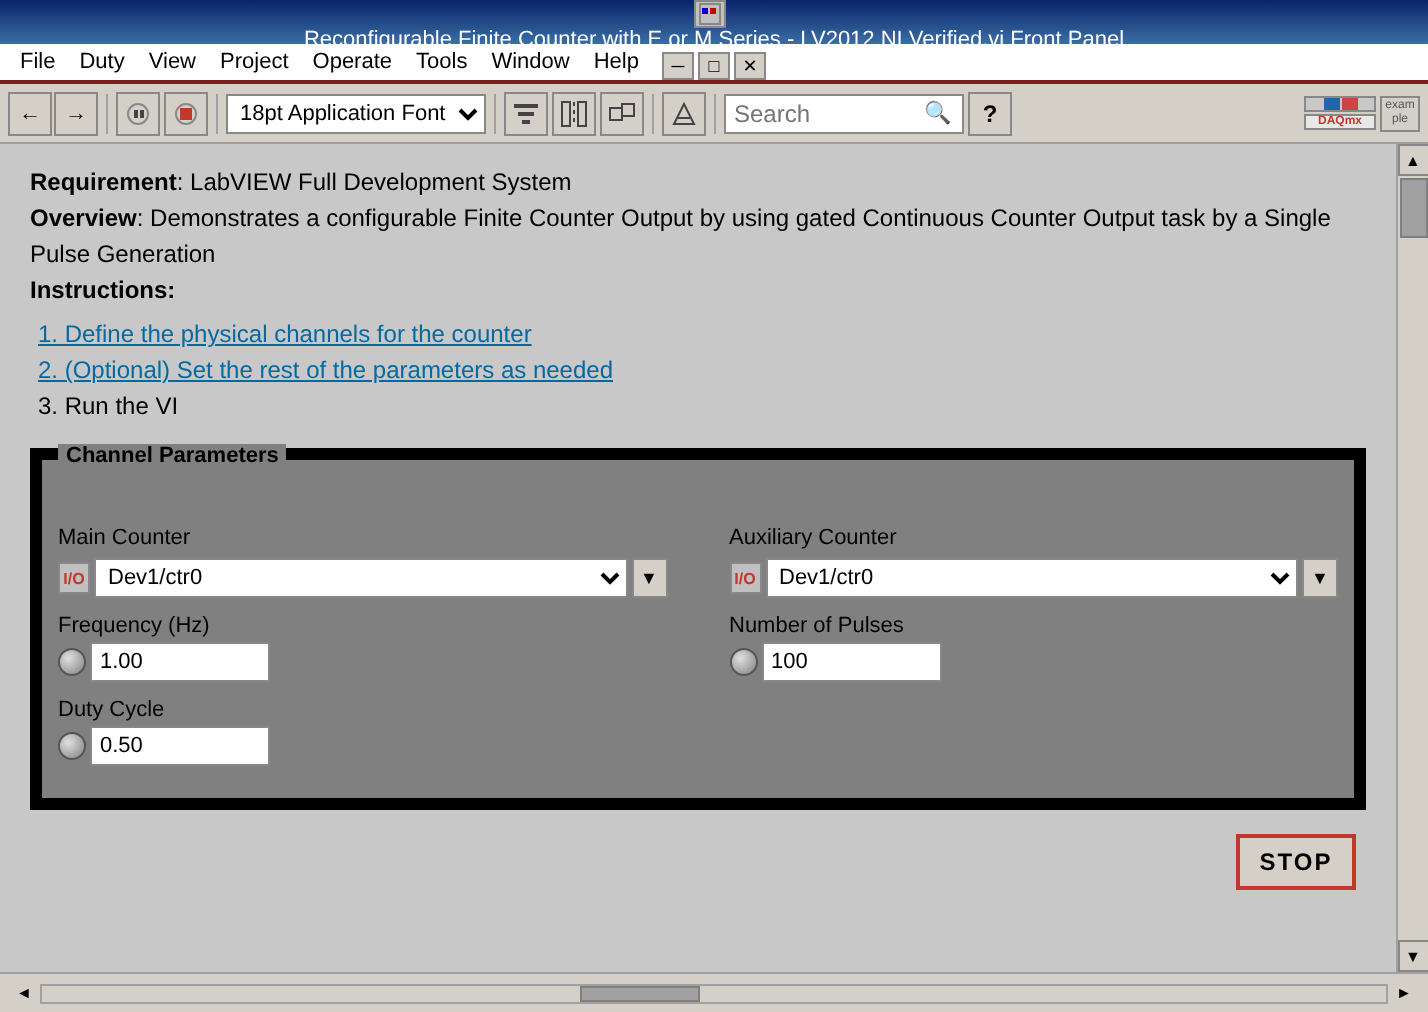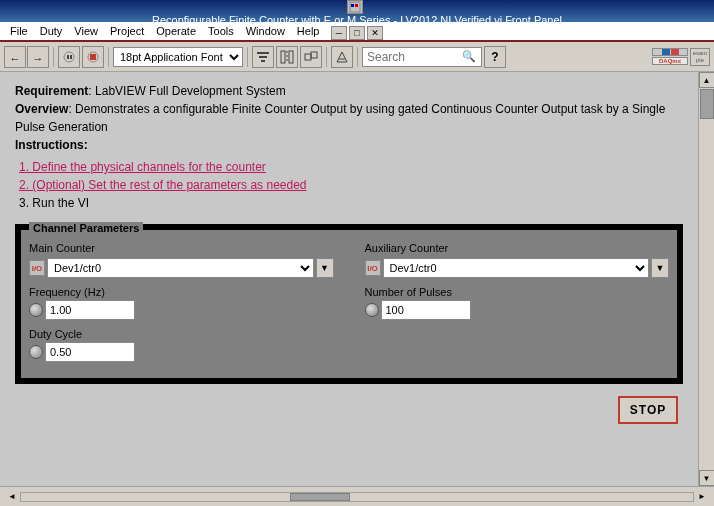--- a/index.html
+++ b/index.html
@@ -209,21 +209,21 @@
     }
     .overview-section b {
       font-weight: bold;
     }
     .instructions-list {
       margin-top: 4px;
       padding-left: 4px;
     }
     .instructions-list li {
       list-style: none;
-      color: #be185d;
+      color: #0369a1;
       text-decoration: underline;
       cursor: pointer;
     }
     .instructions-list li.plain {
       color: #000;
       text-decoration: none;
     }
 
     
     .channel-panel {
@@ -240,21 +240,21 @@
       background: #808080;
       padding: 0 4px;
       font-size: 11px;
       font-weight: bold;
       color: #000;
     }
 
     .channel-columns {
       display: flex;
       gap: 31px;
-      margin-top: 4px;
+      margin-top: 25px;
     }
     .channel-col {
       flex: 1;
     }
     .channel-label {
       font-size: 11px;
       color: #000;
       margin-bottom: 4px;
     }
 

